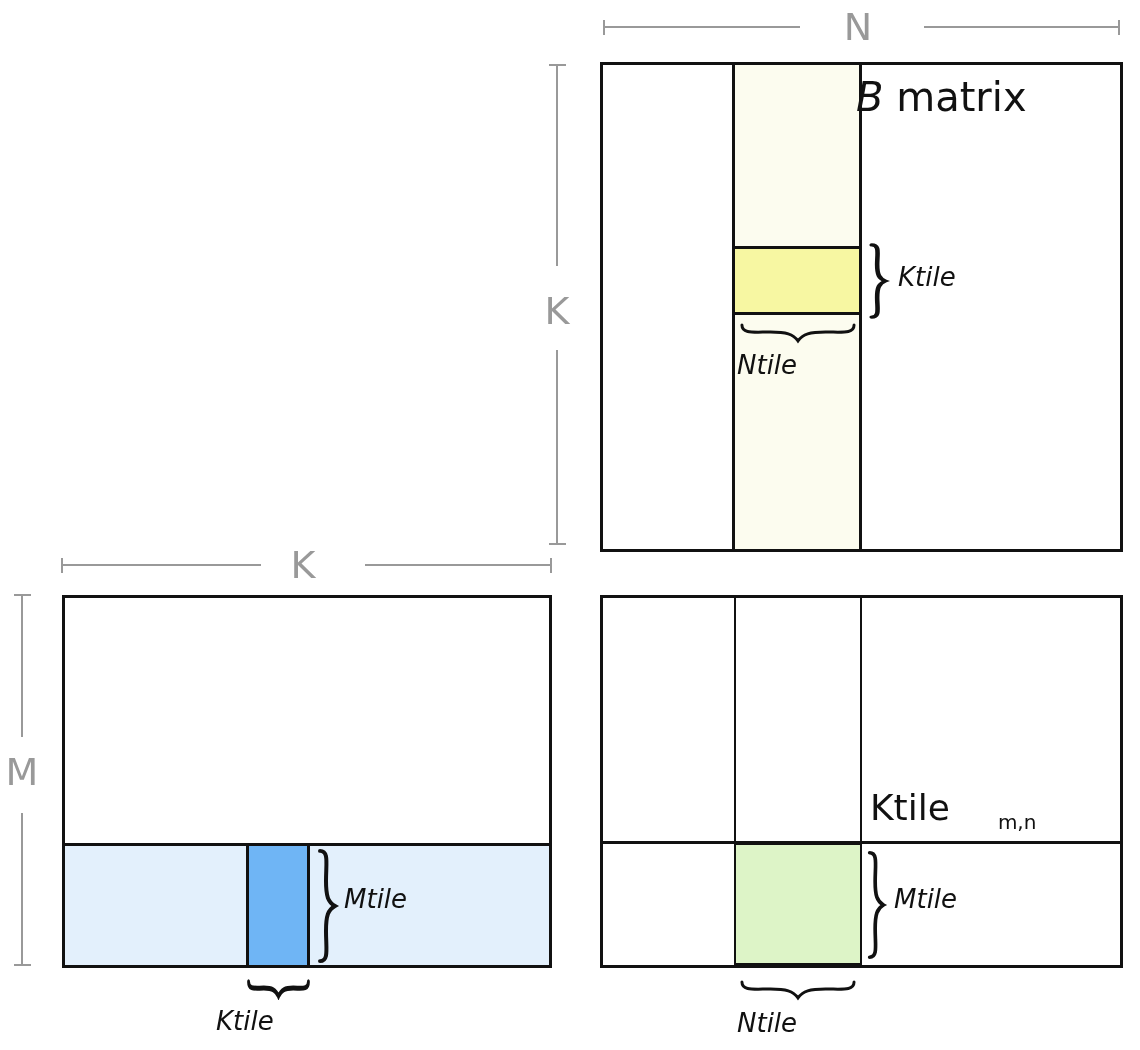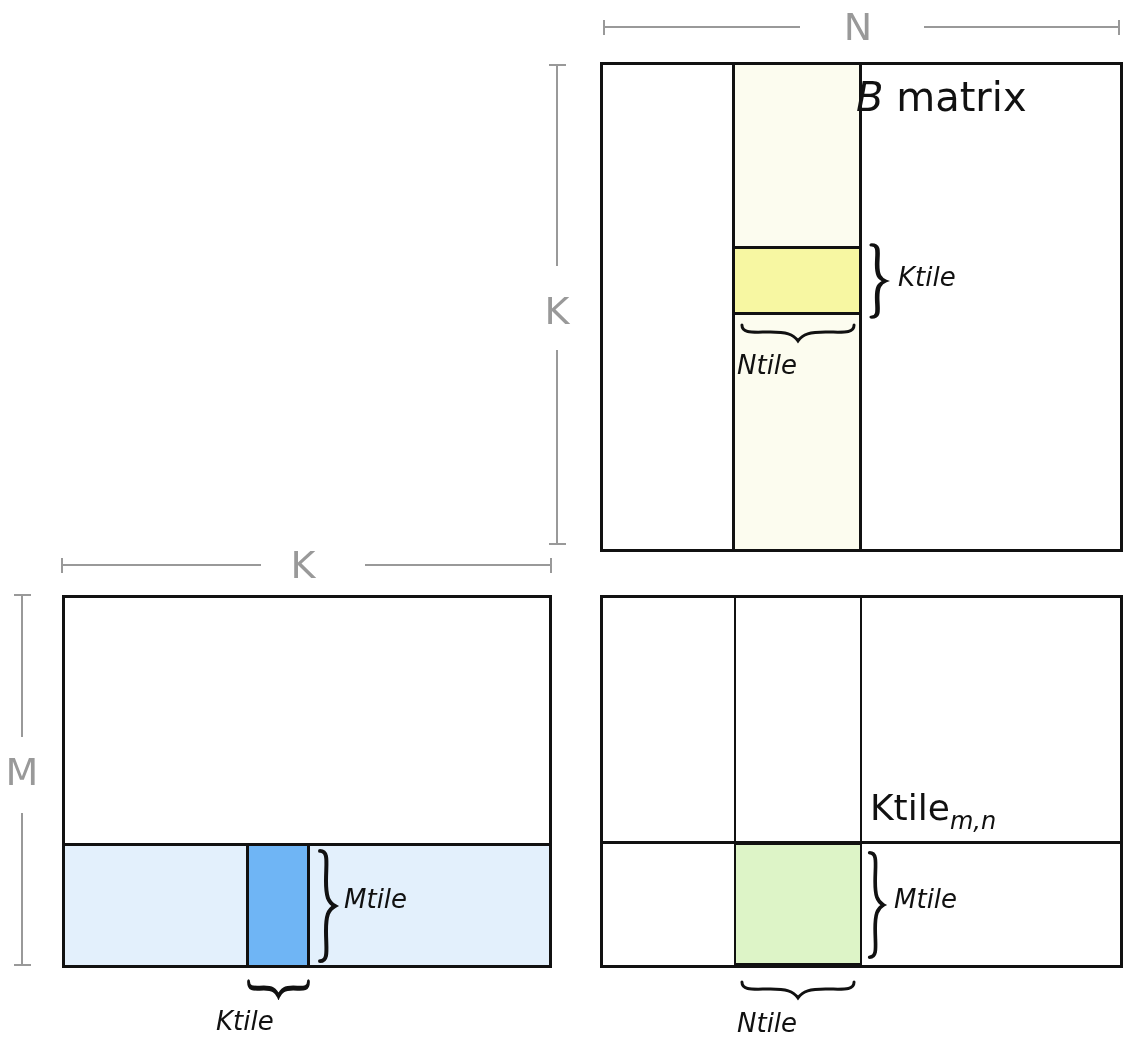--- a/index.html
+++ b/index.html
@@ -25,21 +25,21 @@
   .dim-seg-v{position:absolute;width:2px;background:var(--dim-gray,#999);}
   .dim-tick-v{position:absolute;width:2px;height:15px;background:var(--dim-gray,#999);}
   .dim-tick-h{position:absolute;width:17px;height:2px;background:var(--dim-gray,#999);}
   .dim-label{position:absolute;font-size:38px;color:var(--dim-gray,#999);text-align:center;line-height:1;}
   
   .tile-label{position:absolute;font-size:26px;font-style:italic;color:var(--ink,#111);line-height:1;}
   .tile-label.centered{}
   .brace{position:absolute;color:var(--ink,#111);}
   
   .block-label{position:absolute;font-size:36px;color:var(--ink,#111);line-height:1;}
-  .block-label sub{font-size:24px;font-style:italic;vertical-align:-9px;}
+  .block-label sub{font-size:20px;vertical-align:-9px;margin-left:48px;}
 </style>
 </head>
 <body>
 
 <div class="canvas">
 
   <div class="dim-seg-h abs" style="left:604px;top:26px;width:196px;"></div>
   <div class="dim-seg-h abs" style="left:924px;top:26px;width:196px;"></div>
   <div class="dim-tick-v abs" style="left:603px;top:20px;"></div>
   <div class="dim-tick-v abs" style="left:1118px;top:20px;"></div>

